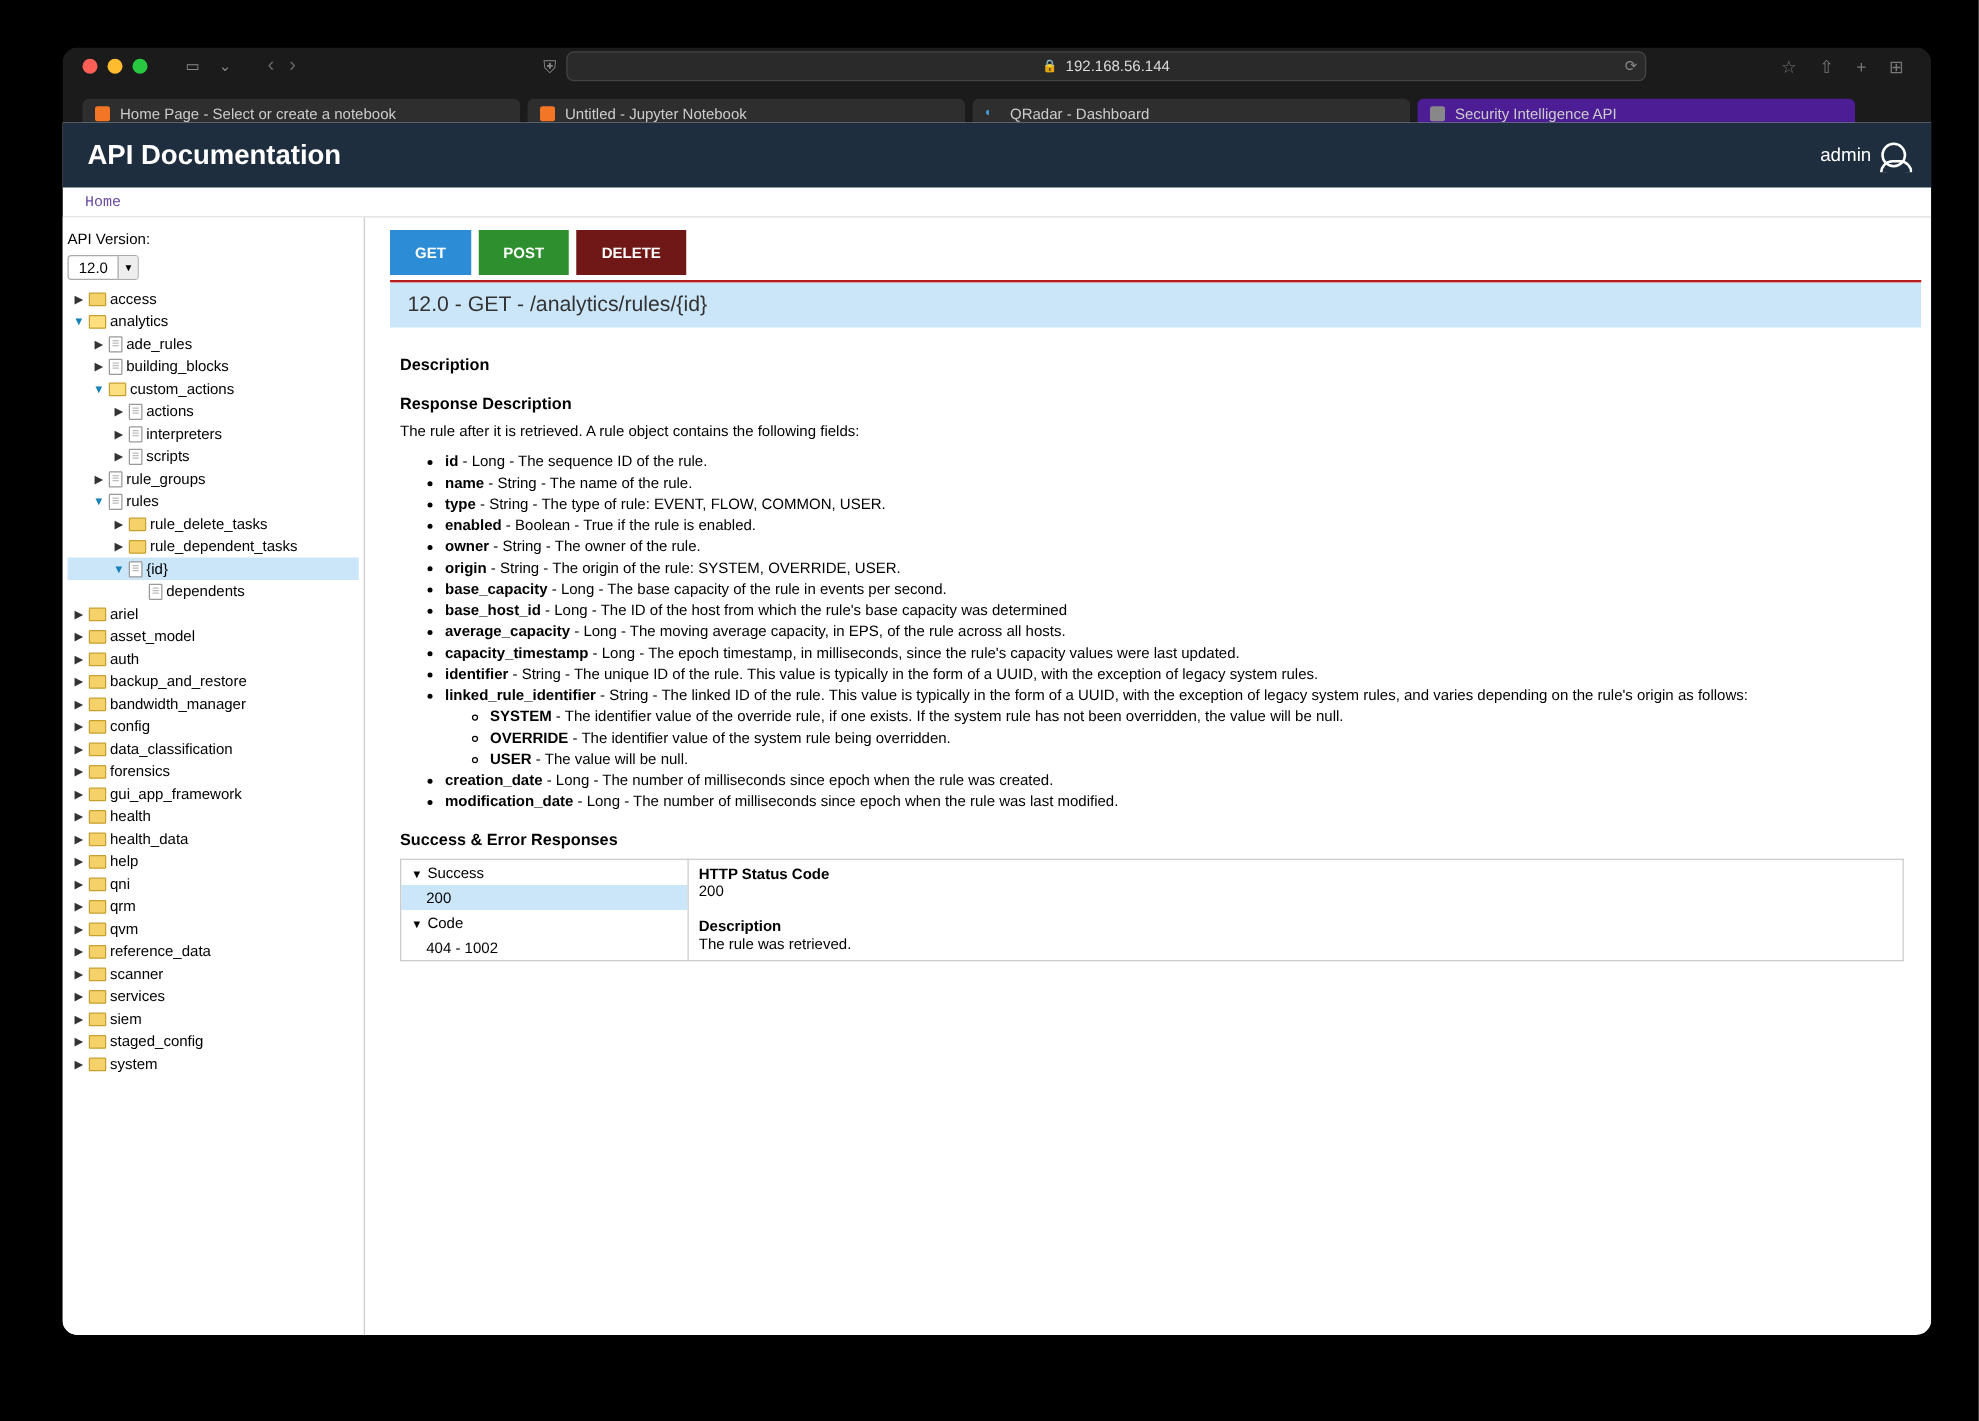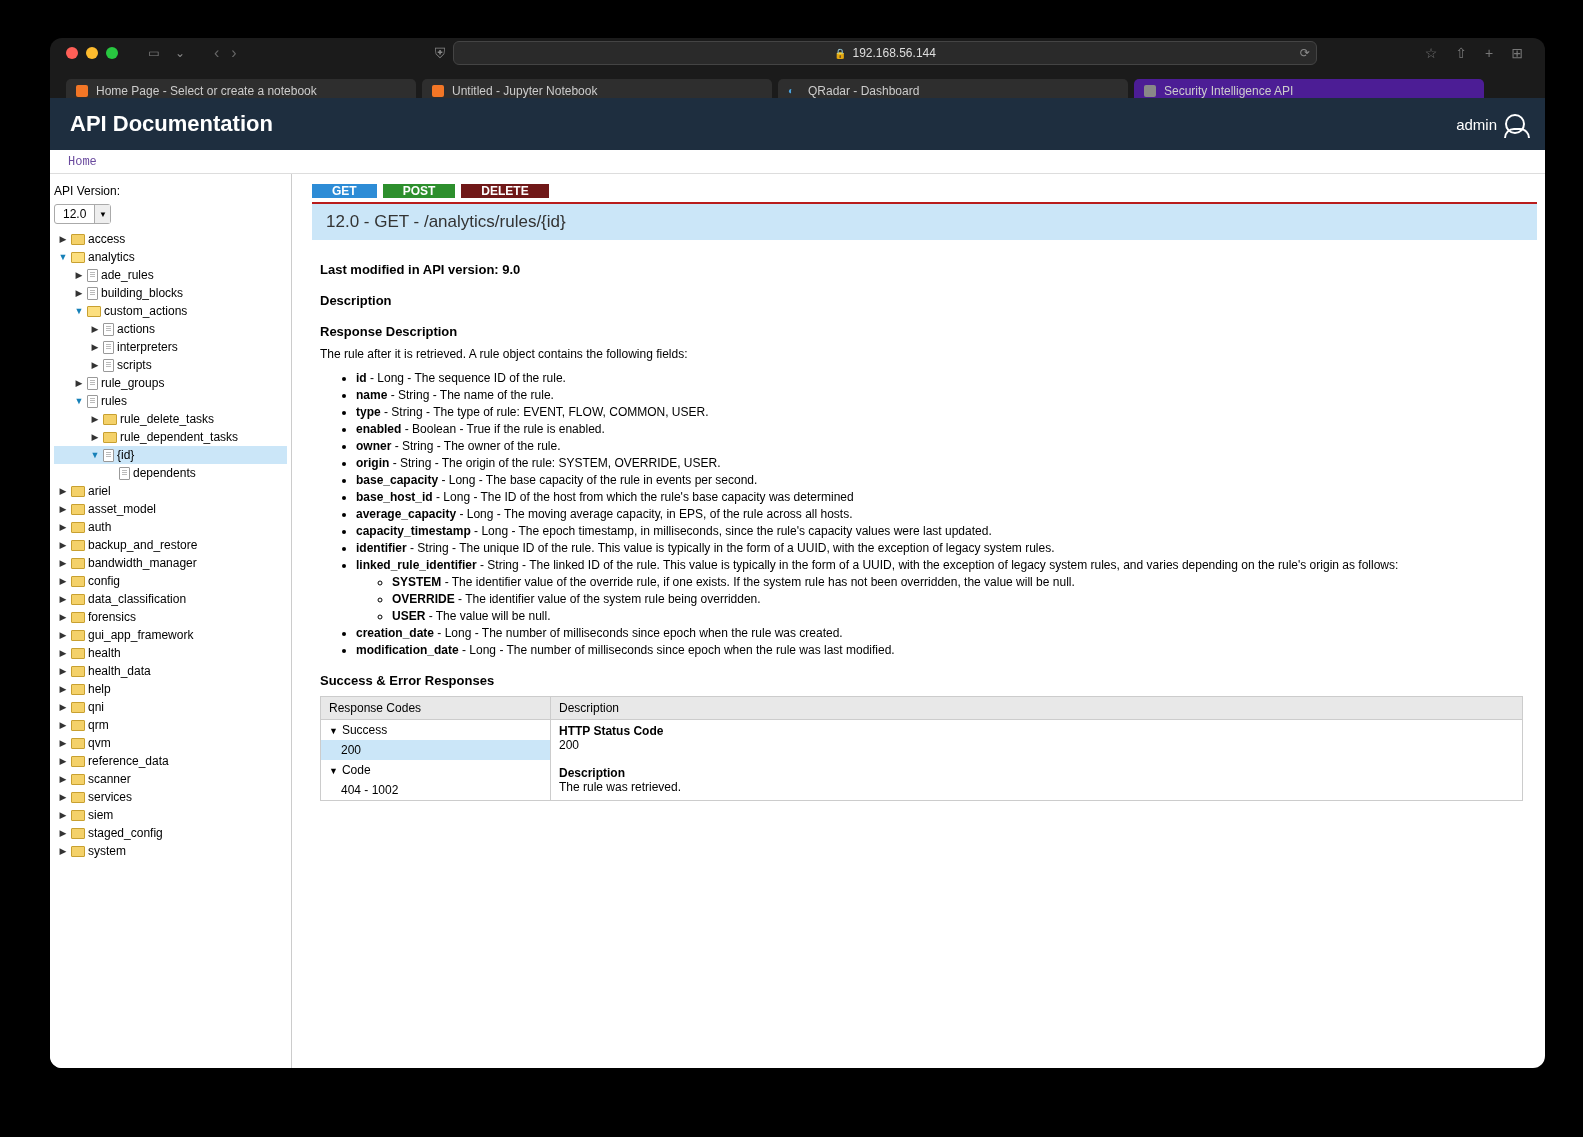--- a/index.html
+++ b/index.html
@@ -52,21 +52,21 @@
 .folder-icon { width: 14px; height: 11px; background: #f4d169; border: 1px solid #c8a030; border-radius: 1px; position: relative; }
 .folder-icon.open { background: #fcdf7f; }
 .file-icon { width: 11px; height: 13px; background: #fff; border: 1px solid #999; border-radius: 1px; position: relative; }
 .file-icon::before { content: ''; position: absolute; top: 2px; left: 2px; right: 2px; height: 1px; background: #bbb; box-shadow: 0 2px 0 #bbb, 0 4px 0 #bbb; }
 .indent-0 { padding-left: 4px; }
 .indent-1 { padding-left: 20px; }
 .indent-2 { padding-left: 36px; }
 .indent-3 { padding-left: 52px; }
 .main-content { flex: 1; padding: 10px 8px 8px 20px; overflow: hidden; display: flex; flex-direction: column; }
 .method-buttons { display: flex; gap: 6px; margin-bottom: 4px; }
-.method-btn { padding: 0 20px; font-size: 12px; font-weight: bold; color: #fff; border: none; cursor: pointer; }
+.method-btn { padding: 11px 20px; font-size: 12px; font-weight: bold; color: #fff; border: none; cursor: pointer; }
 .btn-get { background: #2d8cd6; }
 .btn-post { background: #2d8f2d; }
 .btn-delete { background: #701818; }
 .doc-scroll { flex: 1; overflow-y: auto; border-top: 2px solid #b91c1c; position: relative; }
 .doc-scroll::-webkit-scrollbar { width: 14px; }
 .doc-scroll::-webkit-scrollbar-track { background: #f0f0f0; }
 .doc-scroll::-webkit-scrollbar-thumb { background: #bbb; border-radius: 7px; }
 .endpoint-title { background: #cbe6f8; padding: 8px 14px; font-size: 17px; color: #333; }
 .doc-body { padding: 14px 14px 14px 8px; font-size: 12px; }
 .doc-body h3 { font-size: 13px; margin-bottom: 8px; margin-top: 16px; }
@@ -407,21 +407,20 @@
       </div>
       <div class="main-content">
         <div class="method-buttons">
           <button class="method-btn btn-get">GET</button>
           <button class="method-btn btn-post">POST</button>
           <button class="method-btn btn-delete">DELETE</button>
         </div>
         <div class="doc-scroll">
           <div class="endpoint-title">12.0 - GET - /analytics/rules/{id}</div>
           <div class="doc-body">
-            <h3>Last modified in API version: 9.0</h3>
             <h3>Description</h3>
             <h3>Response Description</h3>
             <p>The rule after it is retrieved. A rule object contains the following fields:</p>
             <ul class="field-list" id="field-list">
                 <li><b>id</b> - Long - The sequence ID of the rule.</li>
                 <li><b>name</b> - String - The name of the rule.</li>
                 <li><b>type</b> - String - The type of rule: EVENT, FLOW, COMMON, USER.</li>
                 <li><b>enabled</b> - Boolean - True if the rule is enabled.</li>
                 <li><b>owner</b> - String - The owner of the rule.</li>
                 <li><b>origin</b> - String - The origin of the rule: SYSTEM, OVERRIDE, USER.</li>
@@ -434,24 +433,20 @@
                     <li><b>SYSTEM</b> - The identifier value of the override rule, if one exists. If the system rule has not been overridden, the value will be null.</li>
                     <li><b>OVERRIDE</b> - The identifier value of the system rule being overridden.</li>
                     <li><b>USER</b> - The value will be null.</li>
                   </ul></li>
                 <li><b>creation_date</b> - Long - The number of milliseconds since epoch when the rule was created.</li>
                 <li><b>modification_date</b> - Long - The number of milliseconds since epoch when the rule was last modified.</li>
               </ul>
             <h3>Success &amp; Error Responses</h3>
             <table class="response-table">
               <tbody>
-                  <tr>
-                <th>Response Codes</th>
-                <th>Description</th>
-              </tr>
               <tr>
                 <td class="resp-codes-cell">
                   <div class="resp-group"><span class="resp-expand">▼</span><span>Success</span></div>
                   <div class="resp-item selected">200</div>
                   <div class="resp-group"><span class="resp-expand">▼</span><span>Code</span></div>
                   <div class="resp-item">404 - 1002</div>
                 </td>
                 <td>
                   <b>HTTP Status Code</b><br>
                   <span>200</span><br><br>

